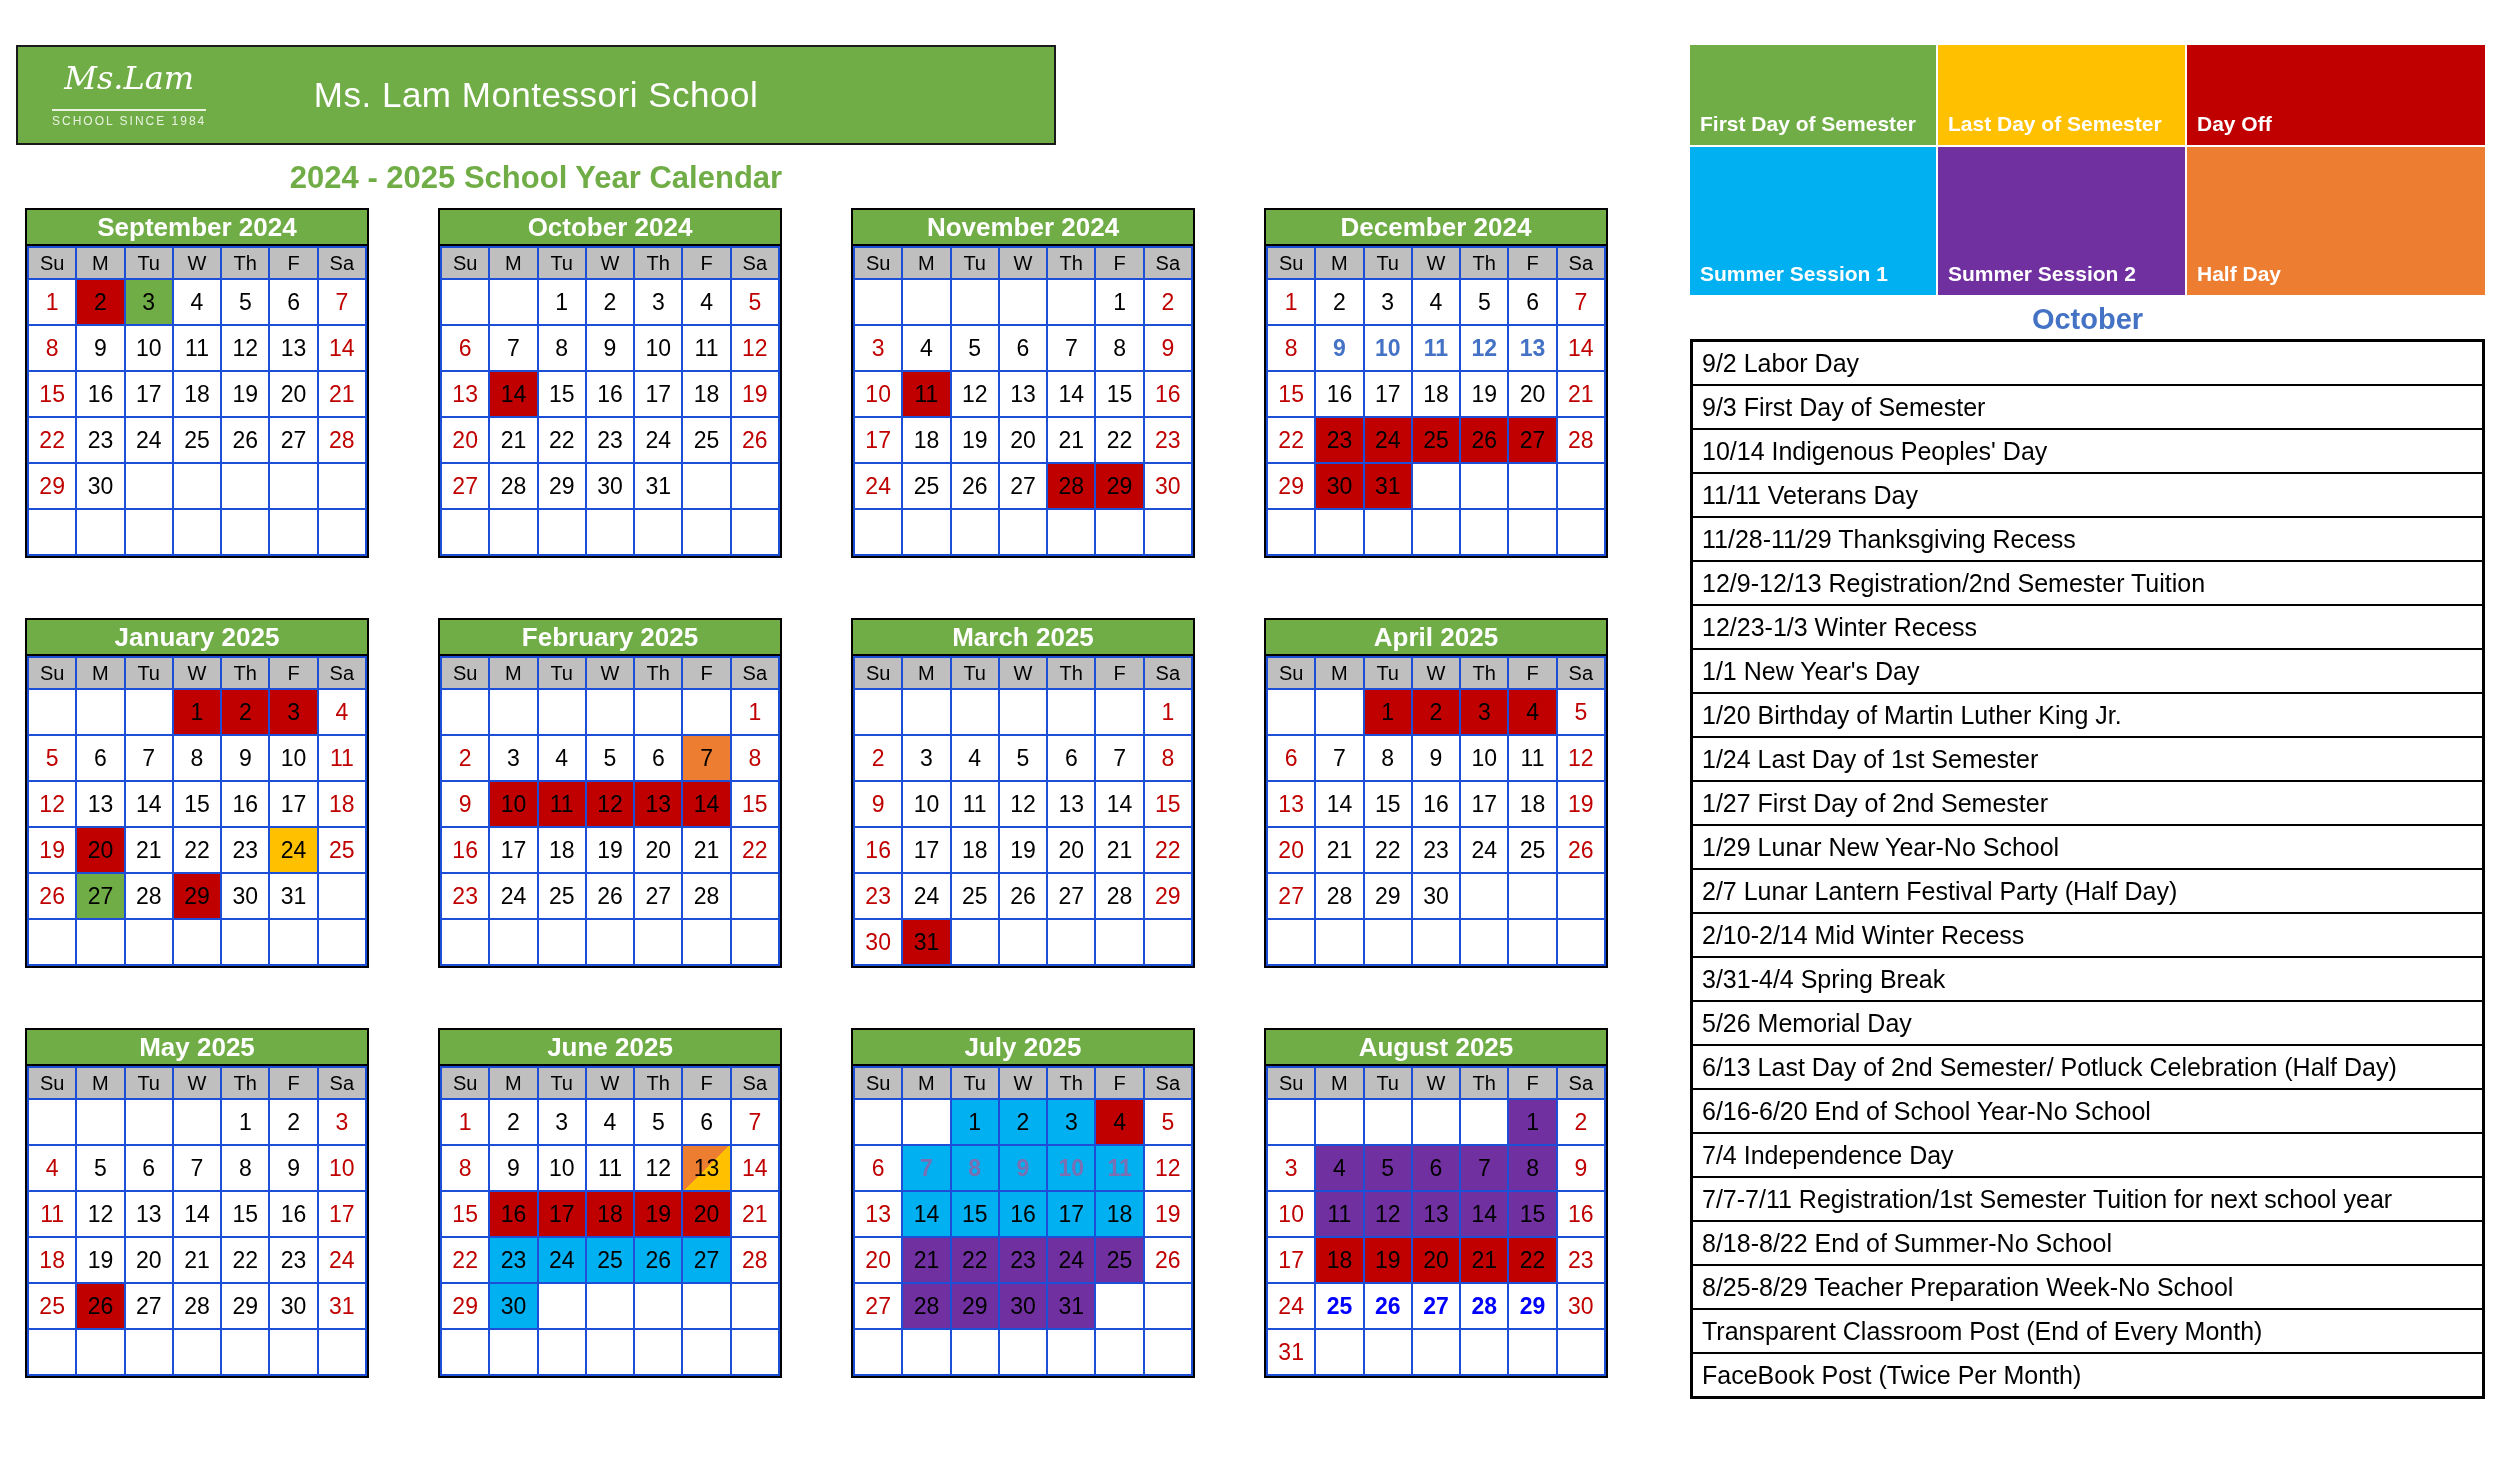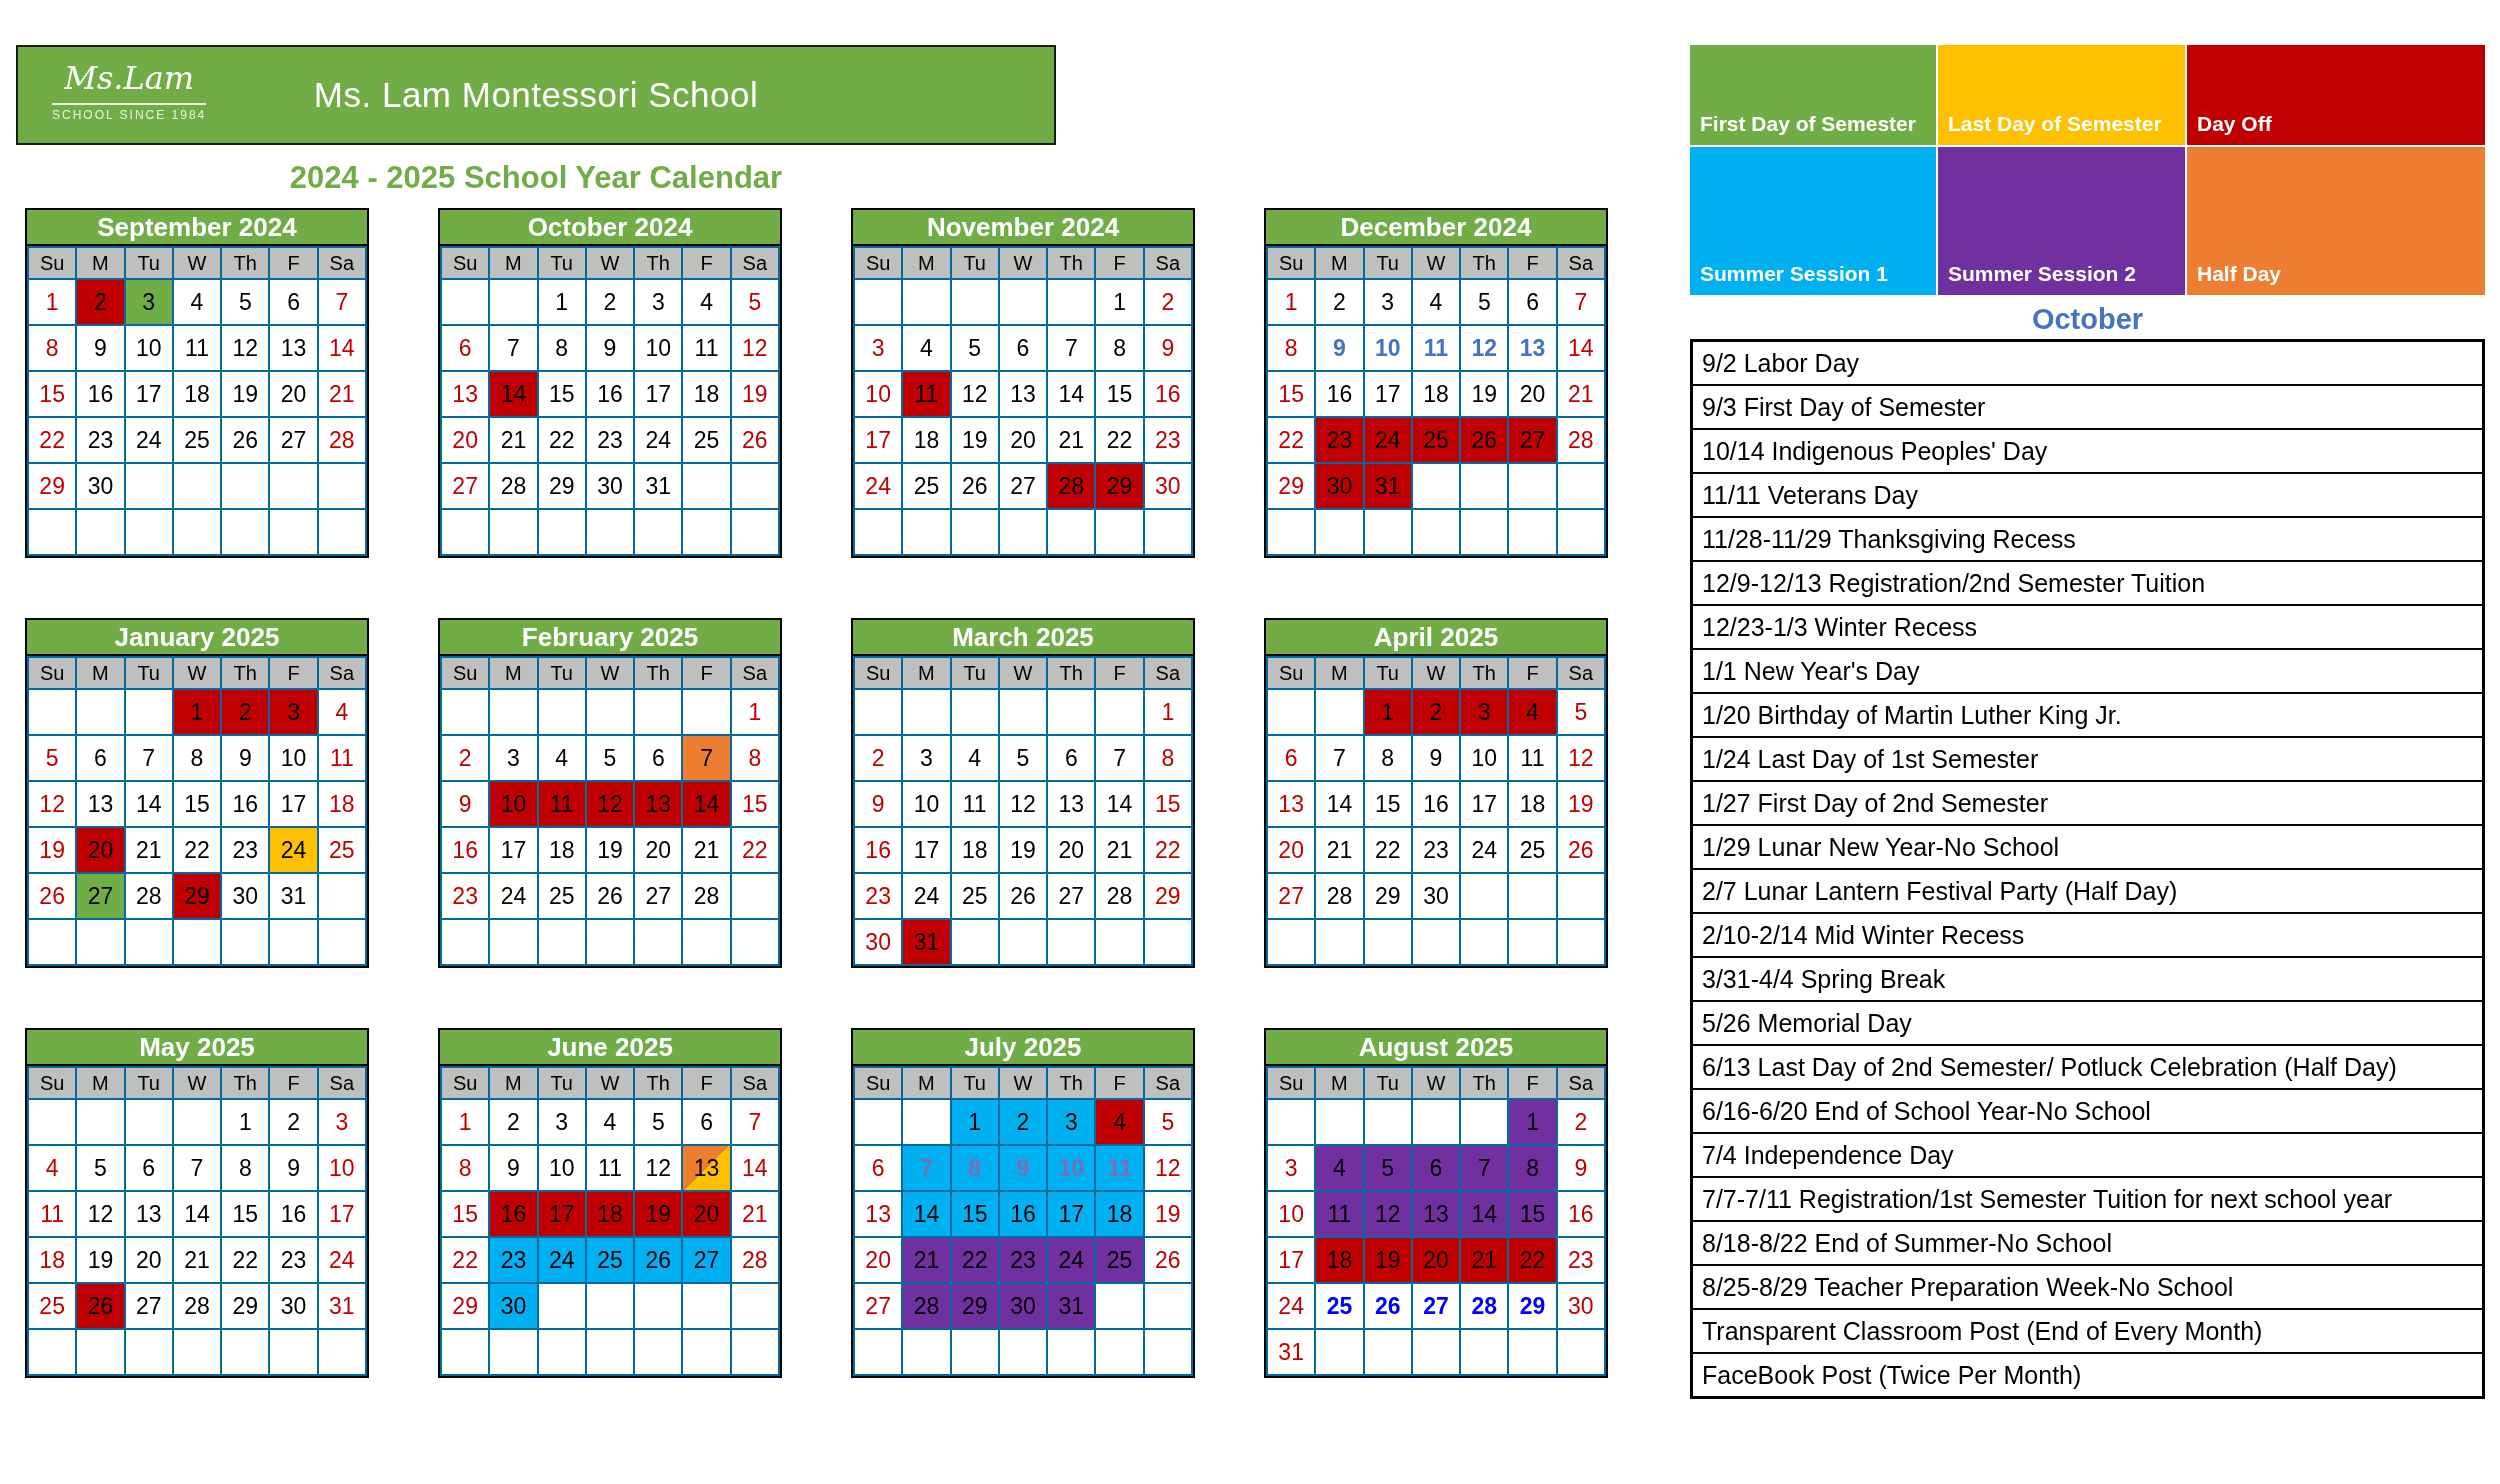--- a/index.html
+++ b/index.html
@@ -17,21 +17,21 @@
   }
   .logo-block {
     position: absolute; left: 34px; top: 8px; text-align: center; color: #fff;
   }
   .logo-script {
     font-family: "DejaVu Serif", serif; font-style: italic;
     font-size: 32px; line-height: 46px; color: #fff;
   }
   .logo-sub {
     font-size: 12px; letter-spacing: 2px; color: #eaf3e2;
-    border-top: 2px solid #e9f2e0; margin-top: 2px; padding-top: 3px;
+    border-top: 2px solid #e9f2e0; margin-top: 8px; padding-top: 3px;
   }
   .banner-title { font-size: 35px; color: #fff; letter-spacing: 0.5px; }
 
   .subtitle {
     position: absolute; left: 16px; top: 160px; width: 1040px;
     text-align: center; font-size: 31px; font-weight: 700; color: #70AD47;
   }
 
   
   .months {
@@ -41,21 +41,21 @@
   }
   .month { width: 344px; }
   .m-title {
     height: 38px; background: #70AD47; border: 2px solid #000;
     color: #fff; font-size: 26px; font-weight: 700;
     display: flex; align-items: center; justify-content: center;
   }
   .m-grid {
     display: grid; grid-template-columns: repeat(7, 1fr);
     grid-template-rows: 30px repeat(6, 44px);
-    background: #0369a1; gap: 2px; padding: 2px; border-top: 0;
+    background: #1d4ed8; gap: 2px; padding: 2px; border-top: 0;
     margin-top: -2px; border: 2px solid #000;
   }
   .wd {
     background: #BFBFBF; font-size: 20px;
     display: flex; align-items: center; justify-content: center;
   }
   .dc {
     background: #fff; font-size: 23px;
     display: flex; align-items: center; justify-content: center;
   }

